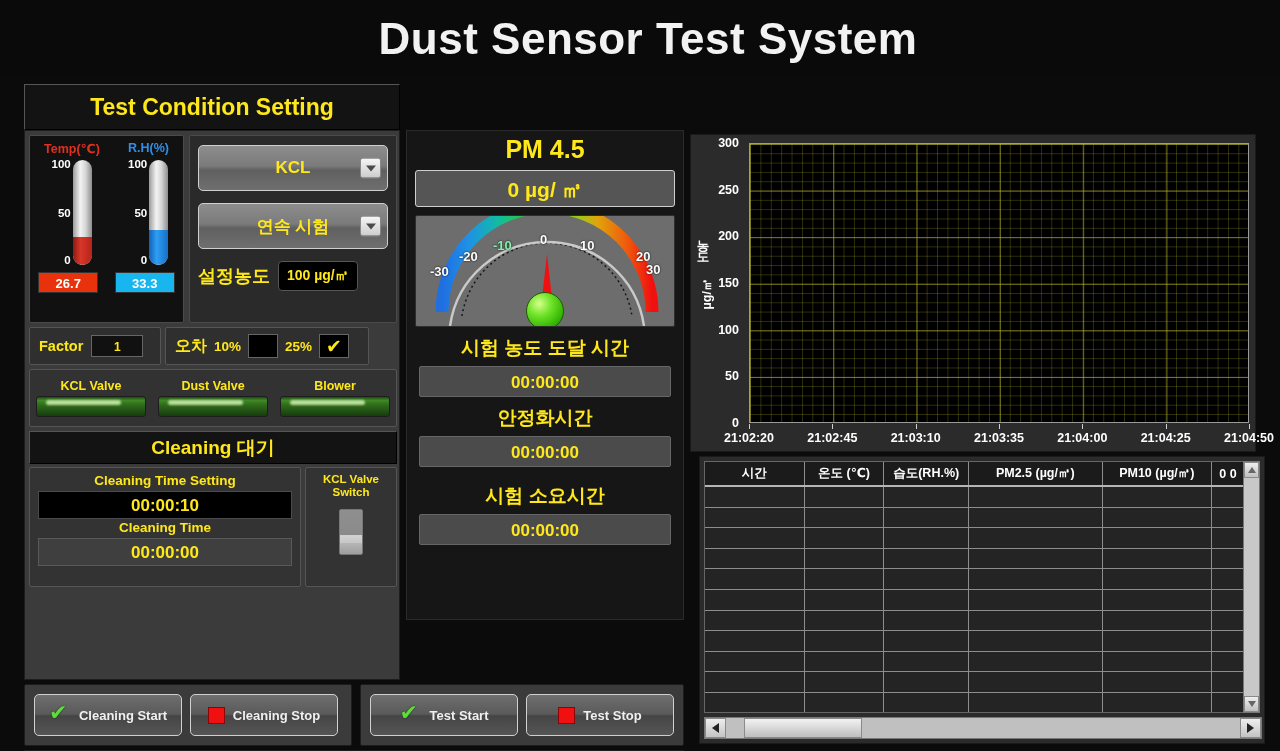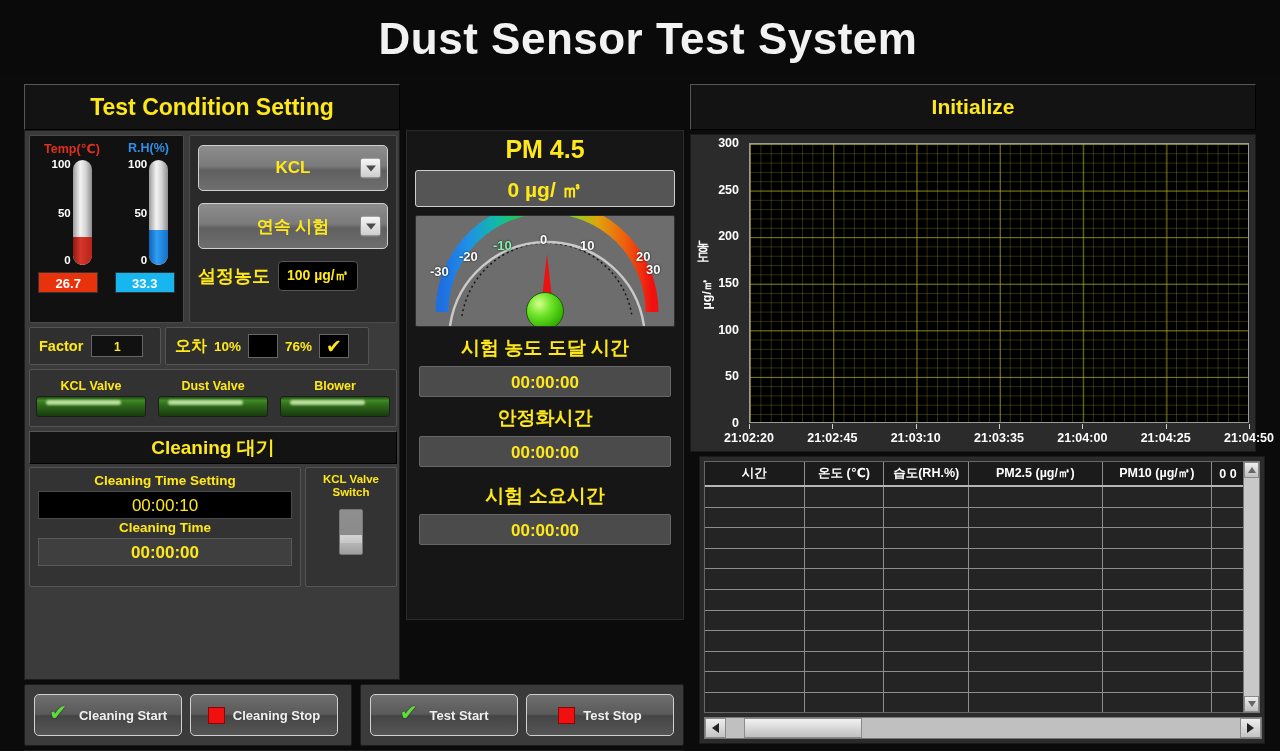--- a/index.html
+++ b/index.html
@@ -163,21 +163,21 @@
     position: absolute; left: 4px; top: 336px; width: 368px; height: 120px;
     display: flex; gap: 4px;
   }
   .clean-left {
     width: 272px; background: #333; border: 1px solid #555; border-radius: 2px;
     padding: 4px 8px; text-align: center;
   }
   .clean-left .cl-lb { color: #ffe81a; font-size: 13.5px; font-weight: bold; margin: 1px 0 3px; }
   .tfield-dark {
     height: 28px; line-height: 28px; background: #000; border: 1px solid #4b4b4b;
-    color: #ffe81a; font-size: 17px; font-weight: normal; text-align: center;
+    color: #ffe81a; font-size: 17px; font-weight: bold; text-align: center;
   }
   .tfield-grey {
     height: 28px; line-height: 28px; background: #3f3f3f; border: 1px solid #595959;
     color: #ffe81a; font-size: 17px; font-weight: bold; text-align: center;
   }
   .clean-right {
     flex: 1; background: #333; border: 1px solid #555; border-radius: 2px;
     display: flex; flex-direction: column; align-items: center; padding-top: 5px;
   }
   .clean-right .lb { color: #ffe81a; font-size: 11.5px; font-weight: bold; text-align: center; line-height: 13px; }
@@ -438,21 +438,21 @@
 
       <div class="sec-factor">
         <div class="factor-box">
           <div class="lb">Factor</div>
           <div class="fld">1</div>
         </div>
         <div class="tol-box">
           <div class="lb">오차</div>
           <div class="pct">10%</div>
           <div class="chk"></div>
-          <div class="pct">76%</div>
+          <div class="pct">25%</div>
           <div class="chk on"></div>
         </div>
       </div>
 
       <div class="sec-valves">
         <div class="valve">
           <div class="lb">KCL Valve</div>
           <div class="led-bar"></div>
         </div>
         <div class="valve">
@@ -551,21 +551,20 @@
     <div id="timers">
         <div class="t-lb">시험 농도 도달 시간</div>
         <div class="t-fld">00:00:00</div>
         <div class="t-lb">안정화시간</div>
         <div class="t-fld">00:00:00</div>
         <div class="t-lb" style="margin-top: 16px;">시험 소요시간</div>
         <div class="t-fld">00:00:00</div>
       </div>
   </div>
 
-  <div class="hdr-black init-header">Initialize</div>
 
   <div class="right-col">
 
     <div class="chart-panel">
       <div class="yaxis-title">
         <span class="vtxt">농도</span>
         <span class="unit">µg/㎥</span>
       </div>
       <div class="ylabels" id="ylabels">
           <span style="top: 280px;">0</span>

